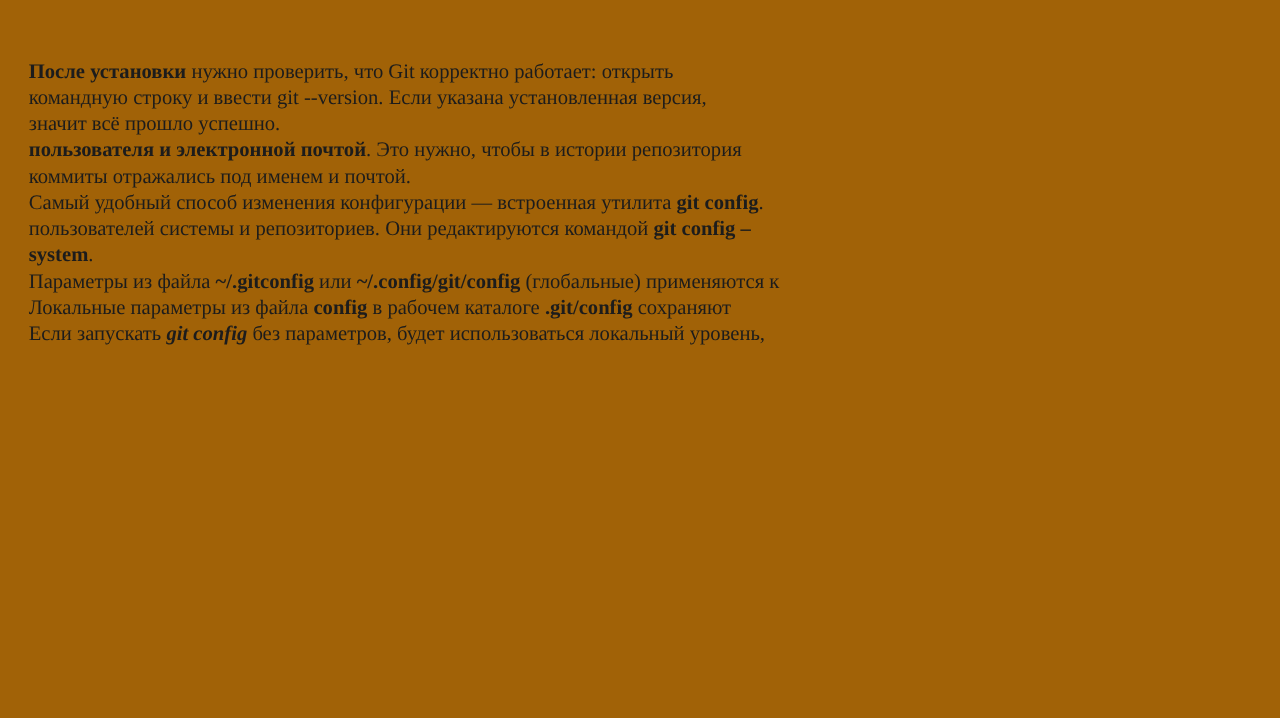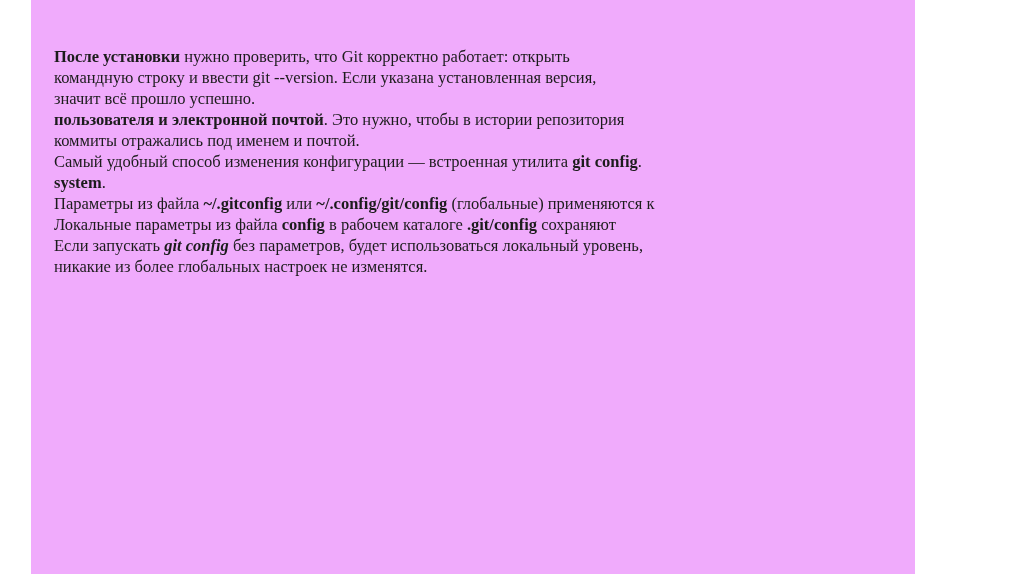--- a/index.html
+++ b/index.html
@@ -2,27 +2,26 @@
 <html><head>
 <meta charset="utf-8">
 <style>
   html, body {
     margin: 0;
     padding: 0;
     background: #ffffff;
   }
   #screen {
     position: relative;
-    width: 884px;
+    width: 1024px;
     height: 574px;
-    background: #f0abfc;
+    background: #a16207;
     overflow: hidden;
     font-family: "Liberation Serif", "DejaVu Serif", serif;
     color: #1c1c1c;
-    margin-left: 31px;
   }
   .text-block {
     position: absolute;
     left: 23px;
     top: 46px;
     width: 720px;
     font-size: 16.5px;
     line-height: 21px;
   }
   .line {
@@ -35,19 +34,19 @@
 <body>
 
 <div id="screen">
   <div class="text-block" style="color: rgb(28, 28, 28);">
       <div class="line"><span class="b">После установки</span><span> нужно проверить, что Git корректно работает: открыть</span></div>
       <div class="line"><span>командную строку и ввести git --version. Если указана установленная версия,</span></div>
       <div class="line"><span>значит всё прошло успешно.</span></div>
       <div class="line"><span class="b">пользователя и электронной почтой</span><span>. Это нужно, чтобы в истории репозитория</span></div>
       <div class="line"><span>коммиты отражались под именем и почтой.</span></div>
       <div class="line"><span>Самый удобный способ изменения конфигурации — встроенная утилита </span><span class="b">git config</span><span>.</span></div>
+      <div class="line"><span>пользователей системы и репозиториев. Они редактируются командой </span><span class="b">git config –</span></div>
       <div class="line"><span class="b">system</span><span>.</span></div>
       <div class="line"><span>Параметры из файла </span><span class="b">~/.gitconfig</span><span> или </span><span class="b">~/.config/git/config</span><span> (глобальные) применяются к</span></div>
       <div class="line"><span>Локальные параметры из файла </span><span class="b">config</span><span> в рабочем каталоге </span><span class="b">.git/config</span><span> сохраняют</span></div>
       <div class="line"><span>Если запускать </span><span class="b i">git config</span><span> без параметров, будет использоваться локальный уровень,</span></div>
-      <div class="line"><span>никакие из более глобальных настроек не изменятся.</span></div>
     </div>
 </div>
 
 </body></html>

